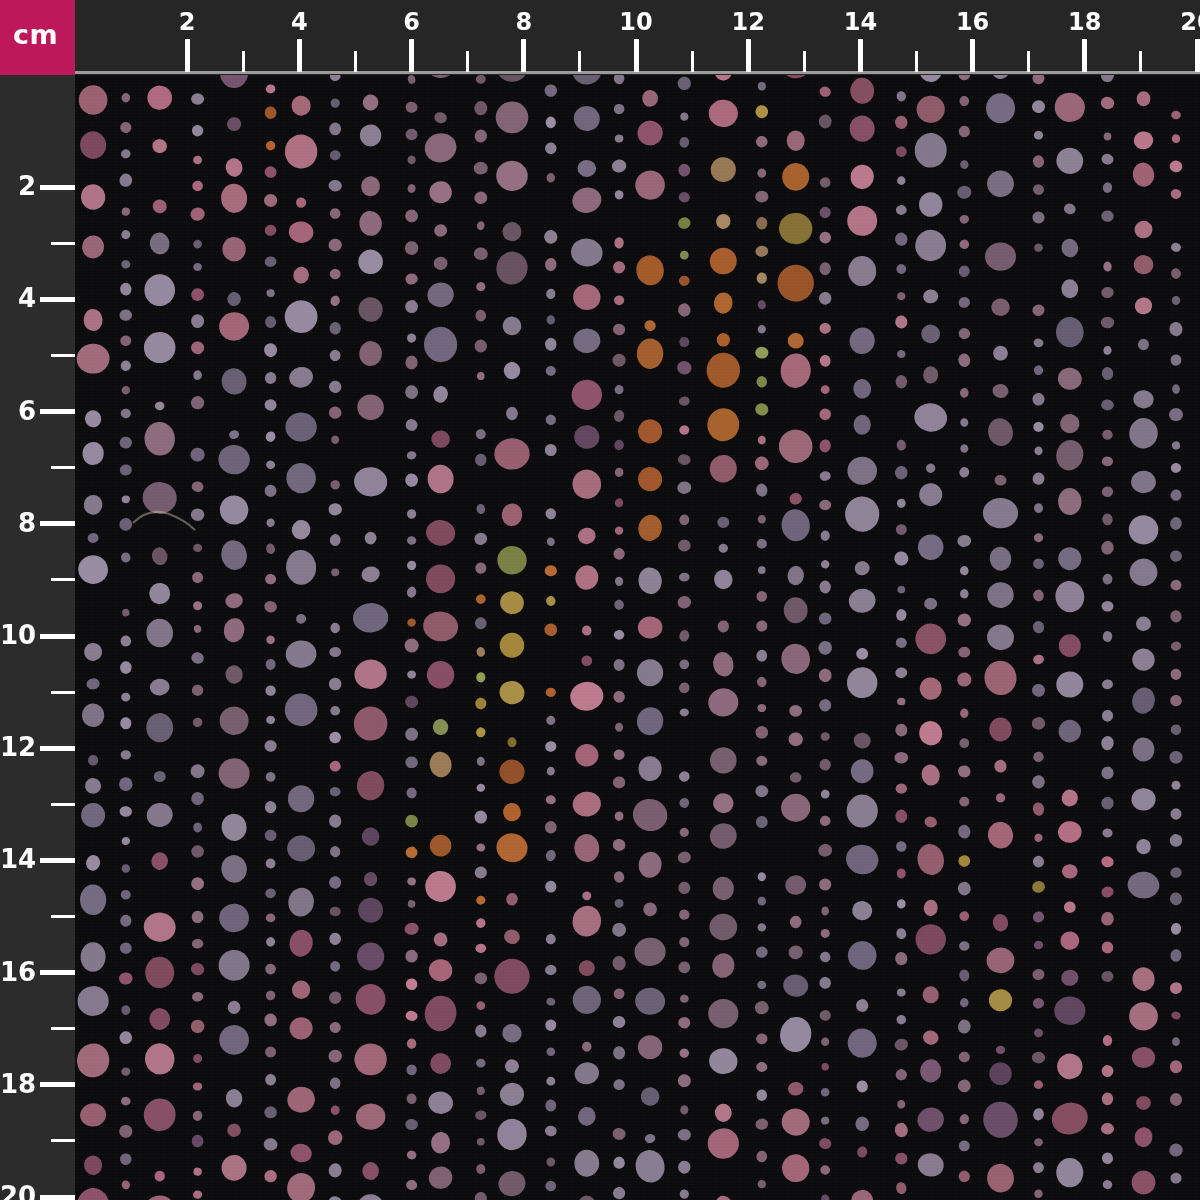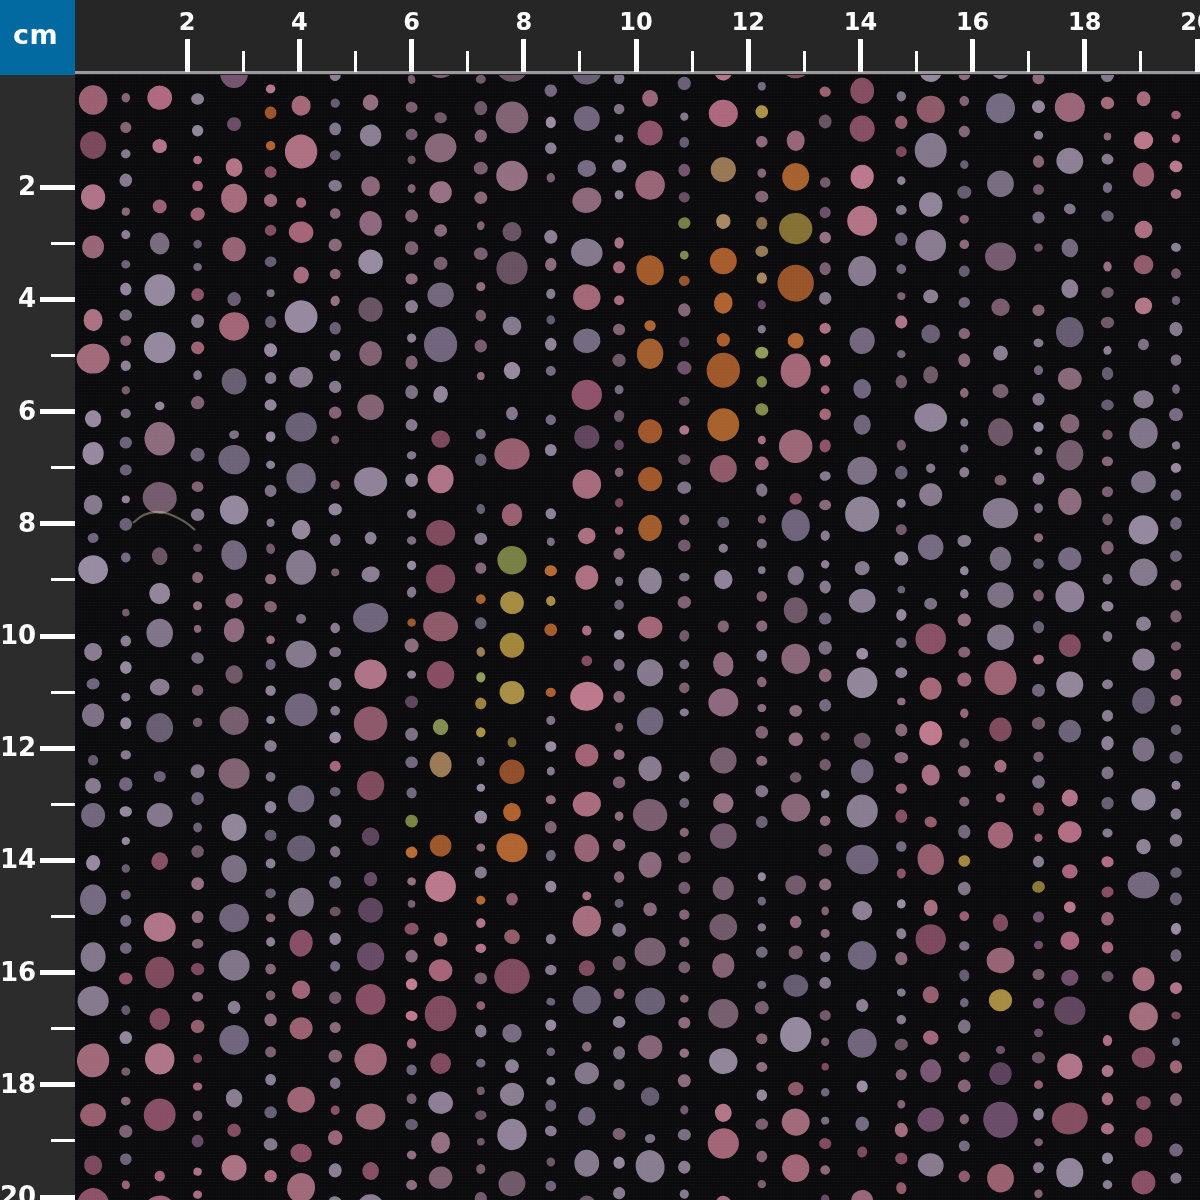--- a/index.html
+++ b/index.html
@@ -1183,17 +1183,17 @@
       <div class="tick-minor" style="top: 279px; background: rgb(255, 255, 255);"></div>
       <div class="tick-minor" style="top: 391.2px; background: rgb(255, 255, 255);"></div>
       <div class="tick-minor" style="top: 503.4px; background: rgb(255, 255, 255);"></div>
       <div class="tick-minor" style="top: 615.6px; background: rgb(255, 255, 255);"></div>
       <div class="tick-minor" style="top: 727.8px; background: rgb(255, 255, 255);"></div>
       <div class="tick-minor" style="top: 840px; background: rgb(255, 255, 255);"></div>
       <div class="tick-minor" style="top: 952.2px; background: rgb(255, 255, 255);"></div>
       <div class="tick-minor" style="top: 1064.4px; background: rgb(255, 255, 255);"></div>
     </div>
 
-  <div id="corner-box" style="background: #0369a1;">
+  <div id="corner-box" style="background: #be185d;">
     <span class="unit">cm</span>
   </div>
 
 </div>
 
 </body></html>

